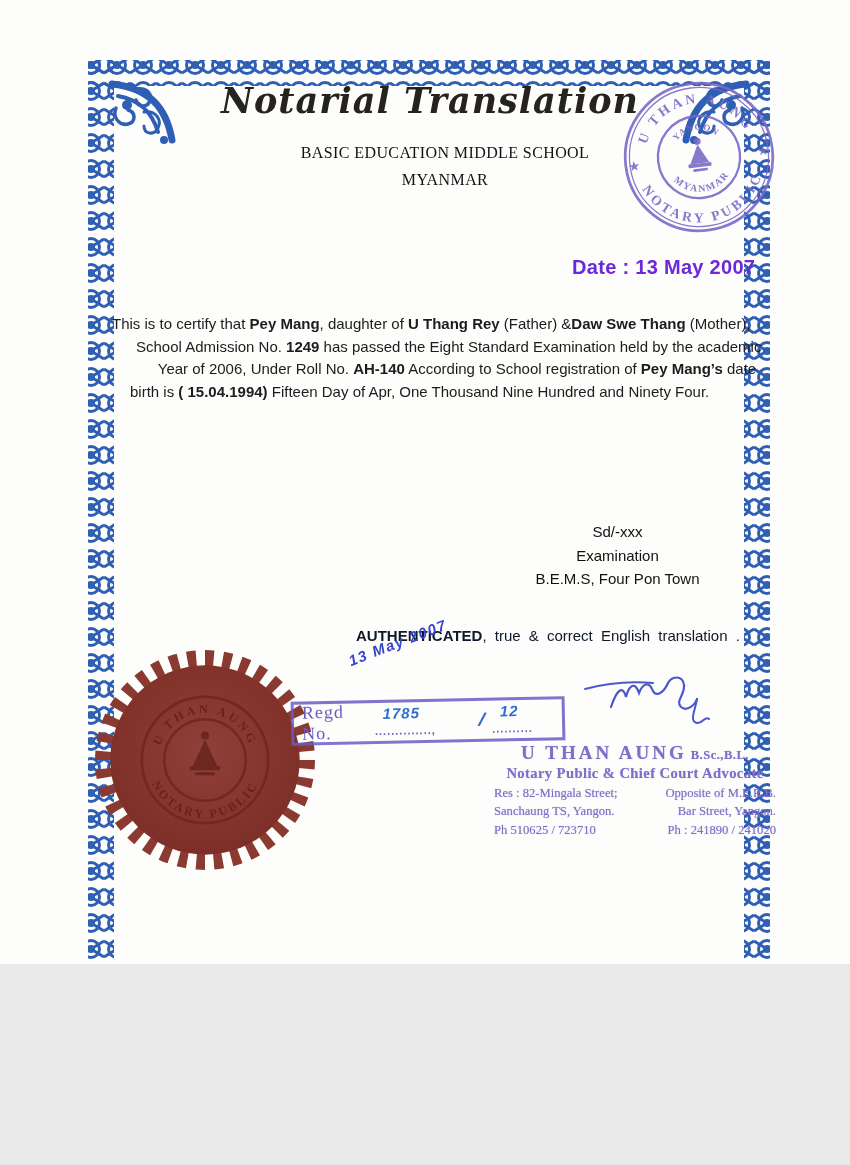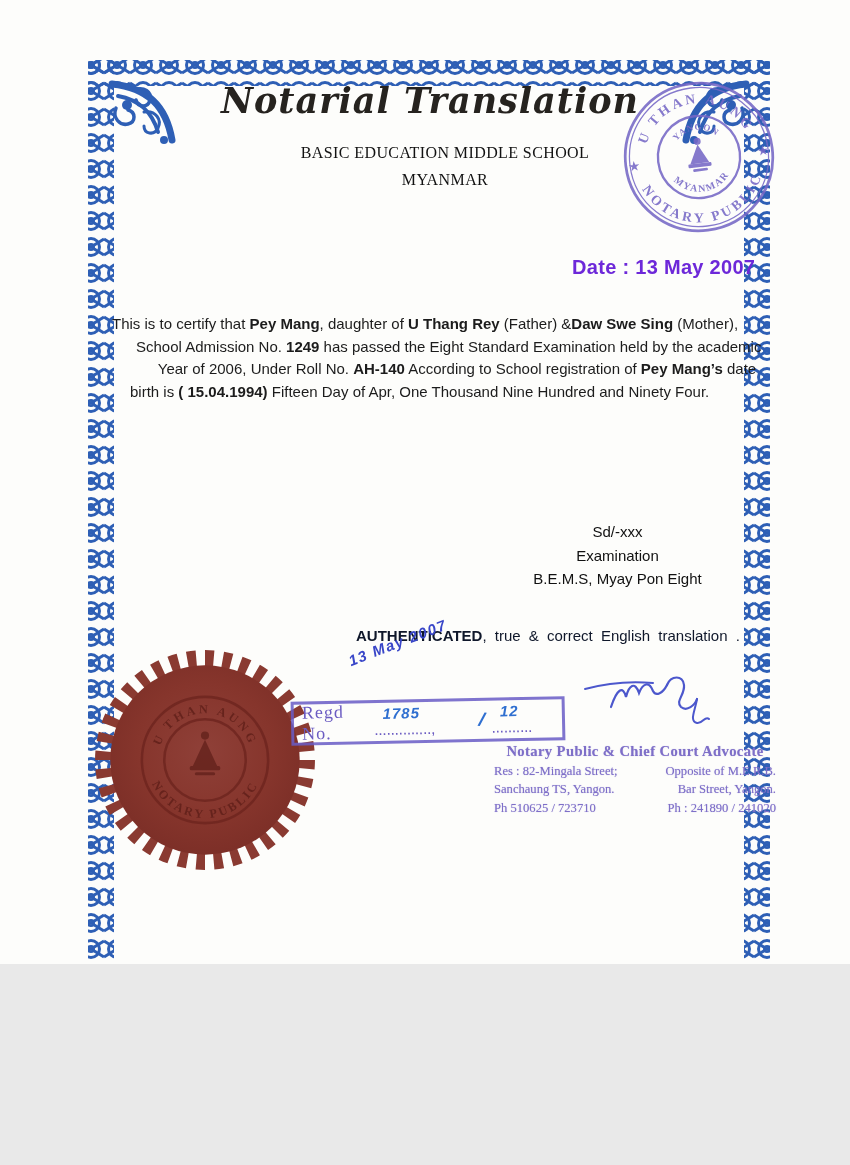--- a/index.html
+++ b/index.html
@@ -126,37 +126,37 @@
     </g>
   </svg>
 
   <div class="abs" id="date-line">
     <span>Date :</span>
     <span>13 May 2007</span>
   </div>
 
   <div class="abs" id="body-par">
     <div class="ln1">
-      <span>This is to certify that </span><span class="b">Pey Mang</span><span>, daughter of </span><span class="b">U Thang Rey</span><span>  (Father) &amp;</span><span class="b">Daw Swe Sing</span><span> (Mother),</span>
+      <span>This is to certify that </span><span class="b">Pey Mang</span><span>, daughter of </span><span class="b">U Thang Rey</span><span>  (Father) &amp;</span><span class="b">Daw Swe Thang</span><span> (Mother),</span>
     </div>
     <div class="ln2">
       <span>School Admission No. </span><span class="b">1249</span><span> has passed the Eight Standard Examination held by the academic</span>
     </div>
     <div class="ln3">
       <span>Year of 2006, Under Roll No. </span><span class="b">AH-140</span><span> According to School registration of </span><span class="b">Pey Mang’s</span><span> date</span>
     </div>
     <div class="ln4">
       <span>birth is </span><span class="b">( 15.04.1994)</span><span> Fifteen Day of Apr, One Thousand Nine Hundred and Ninety Four.</span>
     </div>
   </div>
 
   <div class="abs" id="sig-block">
     <div>Sd/-xxx</div>
     <div>Examination</div>
-    <div>B.E.M.S, Myay Pon Eight</div>
+    <div>B.E.M.S, Four Pon Town</div>
   </div>
 
   <div class="abs" id="auth-line">
     <span class="b">AUTHENTICATED</span><span>, true  &amp;  correct  English translation .</span>
   </div>
 
   <div class="abs" id="hand-date">13 May 2007</div>
 
   <svg class="abs" style="left:93px;top:648px;" width="224" height="224" viewBox="0 0 220 220">
     <defs>
@@ -204,20 +204,24 @@
   <svg class="abs" style="left:583px;top:663px;" width="160" height="70" viewBox="0 0 160 70">
     <g stroke="#3946c8" fill="none" stroke-linecap="round" opacity=".9">
       <path d="M2,26 C24,20 48,18 70,20" stroke-width="2"></path>
       <path d="M28,44 C34,26 40,22 43,34 C46,22 52,18 56,30 C60,20 66,18 70,28 C73,34 80,30 84,22" stroke-width="2.2"></path>
       <path d="M84,22 C88,12 100,12 101,22 C102,32 92,38 98,44 C104,49 112,42 114,36" stroke-width="2.2"></path>
       <path d="M114,36 C112,48 106,58 114,60 C120,61 122,52 126,56" stroke-width="2"></path>
     </g>
   </svg>
 
   <div class="abs" id="notary-block">
+    <div class="name-row">
+      <span class="nm">U THAN AUNG</span>
+      <span class="deg">B.Sc.,B.L.</span>
+    </div>
     <div class="ttl">Notary Public &amp; Chief Court Advocate</div>
     <div class="row">
       <span>Res : 82-Mingala Street;</span>
       <span>Opposite of M.E.R.B.</span>
     </div>
     <div class="row">
       <span>Sanchaung TS, Yangon.</span>
       <span>Bar Street, Yangon.</span>
     </div>
     <div class="row">

